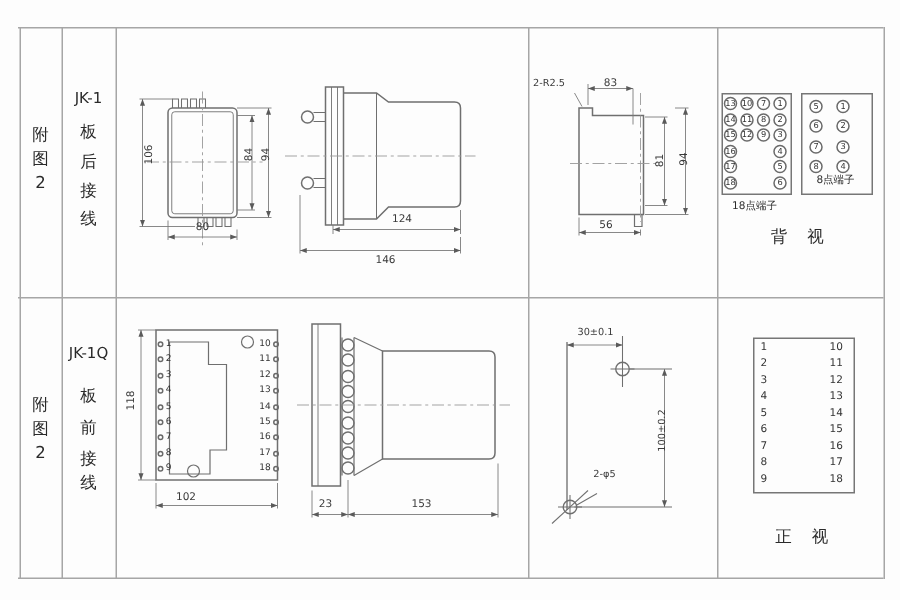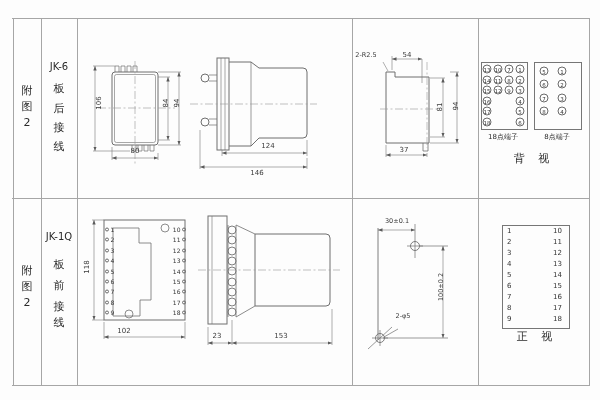--- a/index.html
+++ b/index.html
@@ -35,21 +35,21 @@
   <div class="gl gv" style="left:41px;top:18px;height:368px"></div>
   <div class="gl gv" style="left:77px;top:18px;height:368px"></div>
   <div class="gl gv" style="left:352px;top:18px;height:368px"></div>
   <div class="gl gv" style="left:478px;top:18px;height:368px"></div>
   <div class="gl gv" style="left:589px;top:18px;height:368px"></div>
 
   <div class="cjk" style="left:27px;top:90px">附</div>
   <div class="cjk" style="left:27px;top:106px">图</div>
   <div class="cjk" style="left:27px;top:122px">2</div>
 
-  <div class="model" style="left:59px;top:66px">JK-6</div>
+  <div class="model" style="left:59px;top:66px">JK-1</div>
   <div class="cjk" style="left:59px;top:88px">板</div>
   <div class="cjk" style="left:59px;top:108px">后</div>
   <div class="cjk" style="left:59px;top:127px">接</div>
   <div class="cjk" style="left:59px;top:146px">线</div>
 
   <svg style="left:80px;top:55px" width="112" height="115">
     <defs>
       <marker id="a1" viewBox="0 0 8 8" refX="7.5" refY="4" markerWidth="8" markerHeight="8" orient="auto-start-reverse">
         <path d="M0,1.2 L7.5,4 L0,6.8 z" fill="#5a5a5a"></path>
       </marker>
@@ -117,24 +117,24 @@
       <line x1="42" y1="11" x2="72" y2="11" marker-start="url(#a1)" marker-end="url(#a1)"></line>
       <path d="M80,30 H95 M80,89 H95"></path>
       <line x1="93" y1="30" x2="93" y2="89" marker-start="url(#a1)" marker-end="url(#a1)"></line>
       <path d="M100,24 H109 M80,95 H109"></path>
       <line x1="107" y1="24" x2="107" y2="95" marker-start="url(#a1)" marker-end="url(#a1)"></line>
       <path d="M36,97 V109 M77,105 V109"></path>
       <line x1="36" y1="107" x2="77" y2="107" marker-start="url(#a1)" marker-end="url(#a1)"></line>
     </g>
   </svg>
   <div class="t" style="left:366px;top:55px;font-size:6.5px">2-R2.5</div>
-  <div class="t" style="left:407px;top:55px">54</div>
+  <div class="t" style="left:407px;top:55px">83</div>
   <div class="t v" style="left:440px;top:107px">81</div>
   <div class="t v" style="left:456px;top:106px">94</div>
-  <div class="t" style="left:404px;top:150px">37</div>
+  <div class="t" style="left:404px;top:150px">56</div>
 
   <div class="box" style="left:481px;top:62px;width:45px;height:66px"></div>
   <div class="box" style="left:534px;top:62px;width:46px;height:66px"></div>
 
   <span class="tc" style="left:487px;top:69px">13</span>
   <span class="tc" style="left:498px;top:69px">10</span>
   <span class="tc" style="left:509px;top:69px">7</span>
   <span class="tc" style="left:520px;top:69px">1</span>
   <span class="tc" style="left:487px;top:80px">14</span>
   <span class="tc" style="left:498px;top:80px">11</span>
@@ -154,21 +154,21 @@
   <span class="tc" style="left:544px;top:71px">5</span>
   <span class="tc" style="left:562px;top:71px">1</span>
   <span class="tc" style="left:544px;top:84px">6</span>
   <span class="tc" style="left:562px;top:84px">2</span>
   <span class="tc" style="left:544px;top:98px">7</span>
   <span class="tc" style="left:562px;top:98px">3</span>
   <span class="tc" style="left:544px;top:111px">8</span>
   <span class="tc" style="left:562px;top:111px">4</span>
 
   <div class="cap" style="left:503px;top:137px">18点端子</div>
-  <div class="cap" style="left:557px;top:137px">8点端子</div>
+  <div class="cap" style="left:557px;top:120px">8点端子</div>
   <div class="view" style="left:534px;top:158px">背 视</div>
 
   <div class="cjk" style="left:27px;top:270px">附</div>
   <div class="cjk" style="left:27px;top:286px">图</div>
   <div class="cjk" style="left:27px;top:302px">2</div>
 
   <div class="model" style="left:59px;top:236px">JK-1Q</div>
   <div class="cjk" style="left:59px;top:264px">板</div>
   <div class="cjk" style="left:59px;top:285px">前</div>
   <div class="cjk" style="left:59px;top:306px">接</div>
@@ -327,15 +327,15 @@
   <span class="num" style="left:507px;top:319px">9</span>
   <span class="num" style="right:38px;top:231px">10</span>
   <span class="num" style="right:38px;top:242px">11</span>
   <span class="num" style="right:38px;top:253px">12</span>
   <span class="num" style="right:38px;top:264px">13</span>
   <span class="num" style="right:38px;top:275px">14</span>
   <span class="num" style="right:38px;top:286px">15</span>
   <span class="num" style="right:38px;top:297px">16</span>
   <span class="num" style="right:38px;top:308px">17</span>
   <span class="num" style="right:38px;top:319px">18</span>
-  <div class="view" style="left:537px;top:336px">正 视</div>
+  <div class="view" style="left:537px;top:358px">正 视</div>
 
 </div>
 
 </body></html>

